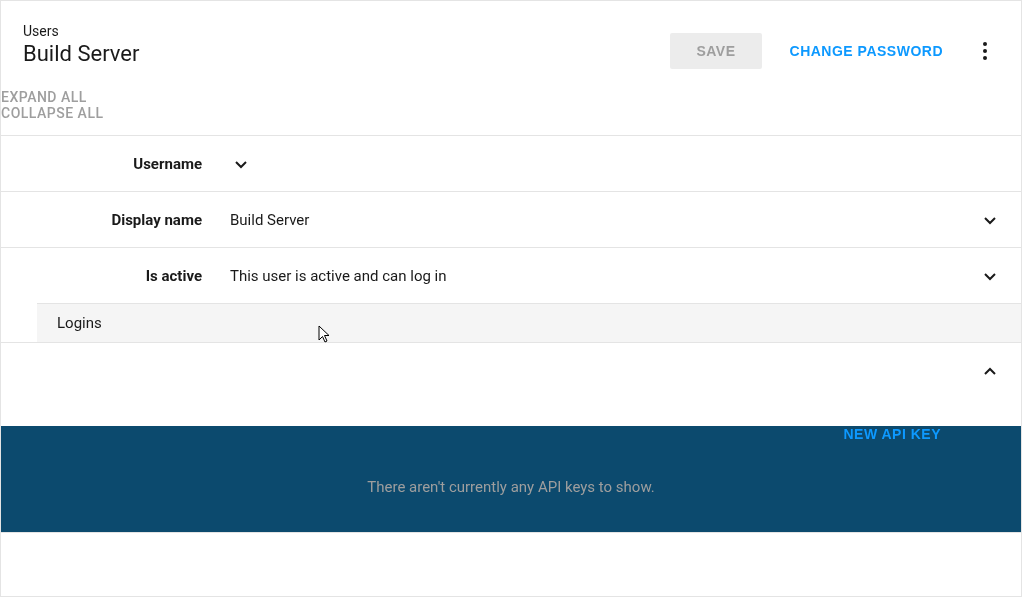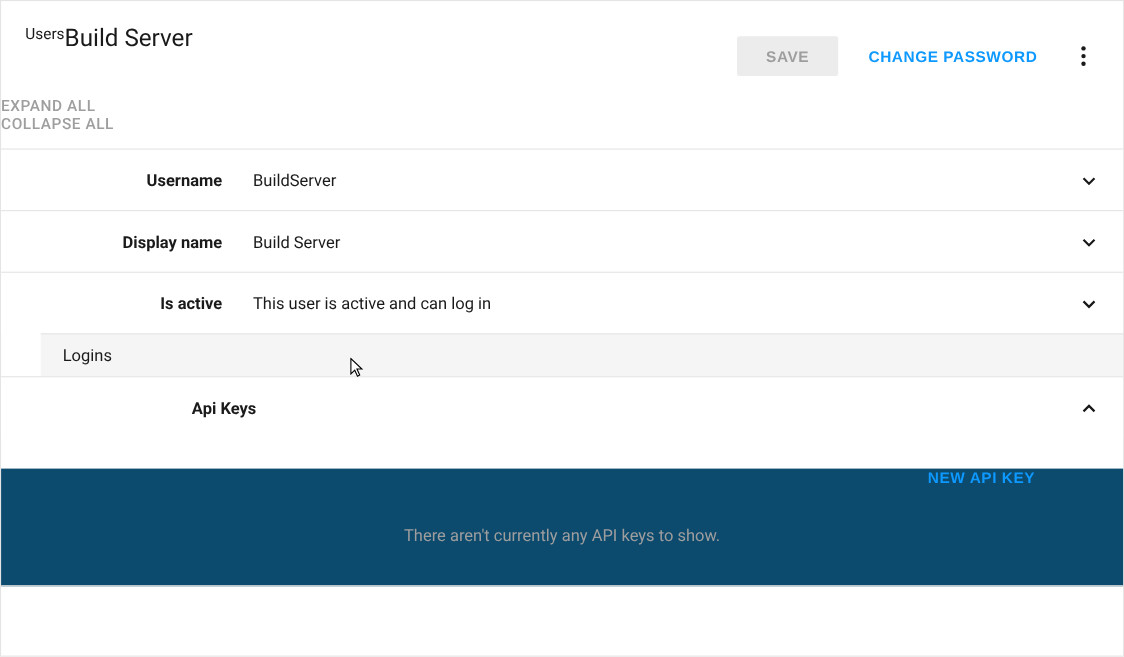--- a/index.html
+++ b/index.html
@@ -17,20 +17,21 @@
     background: #fff;
   }
   .header {
     padding: 22px 22px 16px 22px;
     display: flex;
     align-items: flex-start;
     justify-content: space-between;
   }
   .header-left {
     display: flex;
+    flex-direction: column;
     justify-content: center;
   }
   .breadcrumb {
     font-size: 14px;
     color: #1a1a1a;
     margin-bottom: 2px;
   }
   .page-title {
     font-size: 22px;
     font-weight: 400;
@@ -186,21 +187,20 @@
     </div>
   </div>
 
   <div class="expand-bar">
     <span>Expand All</span>
     <span>Collapse All</span>
   </div>
 
   <div class="row">
     <div class="row-label">Username</div>
-    <div class="row-value">BuildServer</div>
     <span class="chevron">
       <svg width="16" height="16" viewBox="0 0 16 16">
           <polyline points="3,6 8,11 13,6"></polyline>
         </svg>
     </span>
   </div>
 
   <div class="row">
     <div class="row-label">Display name</div>
     <div class="row-value">Build Server</div>
@@ -217,21 +217,20 @@
     <span class="chevron">
       <svg width="16" height="16" viewBox="0 0 16 16">
           <polyline points="3,6 8,11 13,6"></polyline>
         </svg>
     </span>
   </div>
 
   <div class="section-header">Logins</div>
 
   <div class="api-row">
-    <div class="row-label">Api Keys</div>
     <div class="row-value"></div>
     <span class="chevron">
       <svg width="16" height="16" viewBox="0 0 16 16">
           <polyline points="3,11 8,6 13,11"></polyline>
         </svg>
     </span>
   </div>
 
   <div class="api-body">
     <button class="new-key-btn">New API Key</button>

